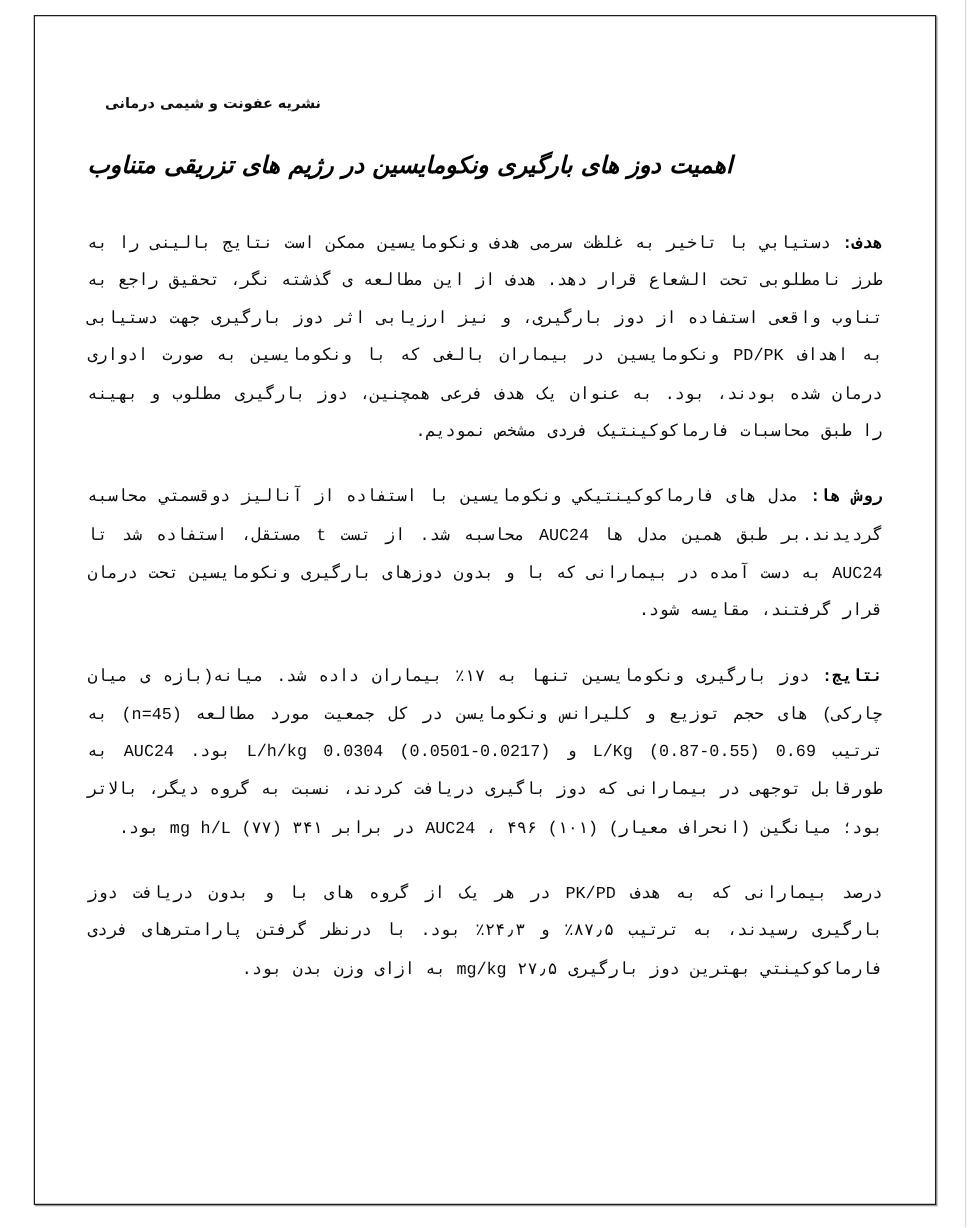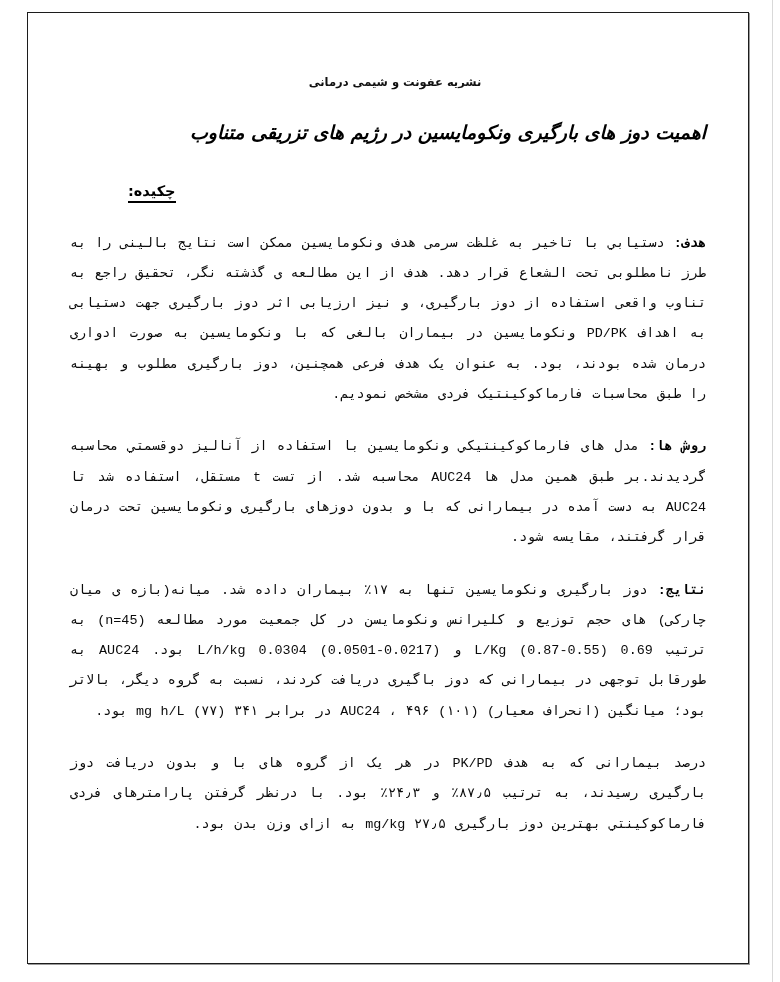--- a/index.html
+++ b/index.html
@@ -54,35 +54,35 @@
     direction: rtl;
     text-align: right;
   }
 
   
   .running-head {
     font-family: "DejaVu Sans", "Liberation Sans", sans-serif;
     font-size: 11.5px;
     font-weight: 700;
     color: #111111;
-    text-align: center;
+    text-align: left;
     direction: rtl;
     margin: 0 0 30px 0;
     padding-left: 14px;
     letter-spacing: 0.2px;
   }
 
   
   .article-title {
     font-family: "DejaVu Sans", "Liberation Sans", sans-serif;
     font-size: 19px;
     font-weight: 700;
     font-style: italic;
     color: #000000;
-    text-align: right;
+    text-align: left;
     line-height: 1.45;
     margin: 0 0 34px 0;
     letter-spacing: 0.3px;
   }
 
   
   .section-heading-wrap {
     text-align: left;
     padding-left: 58px;
     margin: 0 0 26px 0;
@@ -126,23 +126,20 @@
 
 <div id="viewport">
 
   <div id="page-sheet">
     <div id="page-inner">
 
       <div class="running-head">نشریه عفونت و شیمی درمانی</div>
 
       <h1 class="article-title">اهمیت دوز های بارگیری ونکومایسین در رژیم های تزریقی متناوب</h1>
 
-      <div class="section-heading-wrap">
-        <span class="section-heading">چکیده:</span>
-      </div>
 
       <p class="abstract-para">
         <span class="para-label">هدف:</span><span> دستیابي با تاخیر به غلظت سرمی هدف ونکومایسین ممکن است نتایج بالینی را به طرز نامطلوبی تحت الشعاع قرار دهد. هدف از این مطالعه ی گذشته نگر، تحقیق راجع به تناوب واقعی استفاده از دوز بارگیری، و نیز ارزیابی اثر دوز بارگیری جهت دستیابی به اهداف PD/PK ونکومایسین در بیماران بالغی که با ونکومایسین به صورت ادواری درمان شده بودند، بود. به عنوان یک هدف فرعی همچنین، دوز بارگیری مطلوب و بهینه را طبق محاسبات فارماکوکینتیک فردی مشخص نمودیم.</span>
       </p>
 
       <p class="abstract-para">
         <span class="para-label">روش ها:</span><span> مدل های فارماکوکینتیکي ونکومایسین با استفاده از آنالیز دوقسمتي محاسبه گردیدند.بر طبق همین مدل ها AUC24 محاسبه شد. از تست t مستقل، استفاده شد تا AUC24 به دست آمده در بیمارانی که با و بدون دوزهای بارگیری ونکومایسین تحت درمان قرار گرفتند، مقایسه شود.</span>
       </p>
 
       <p class="abstract-para">

